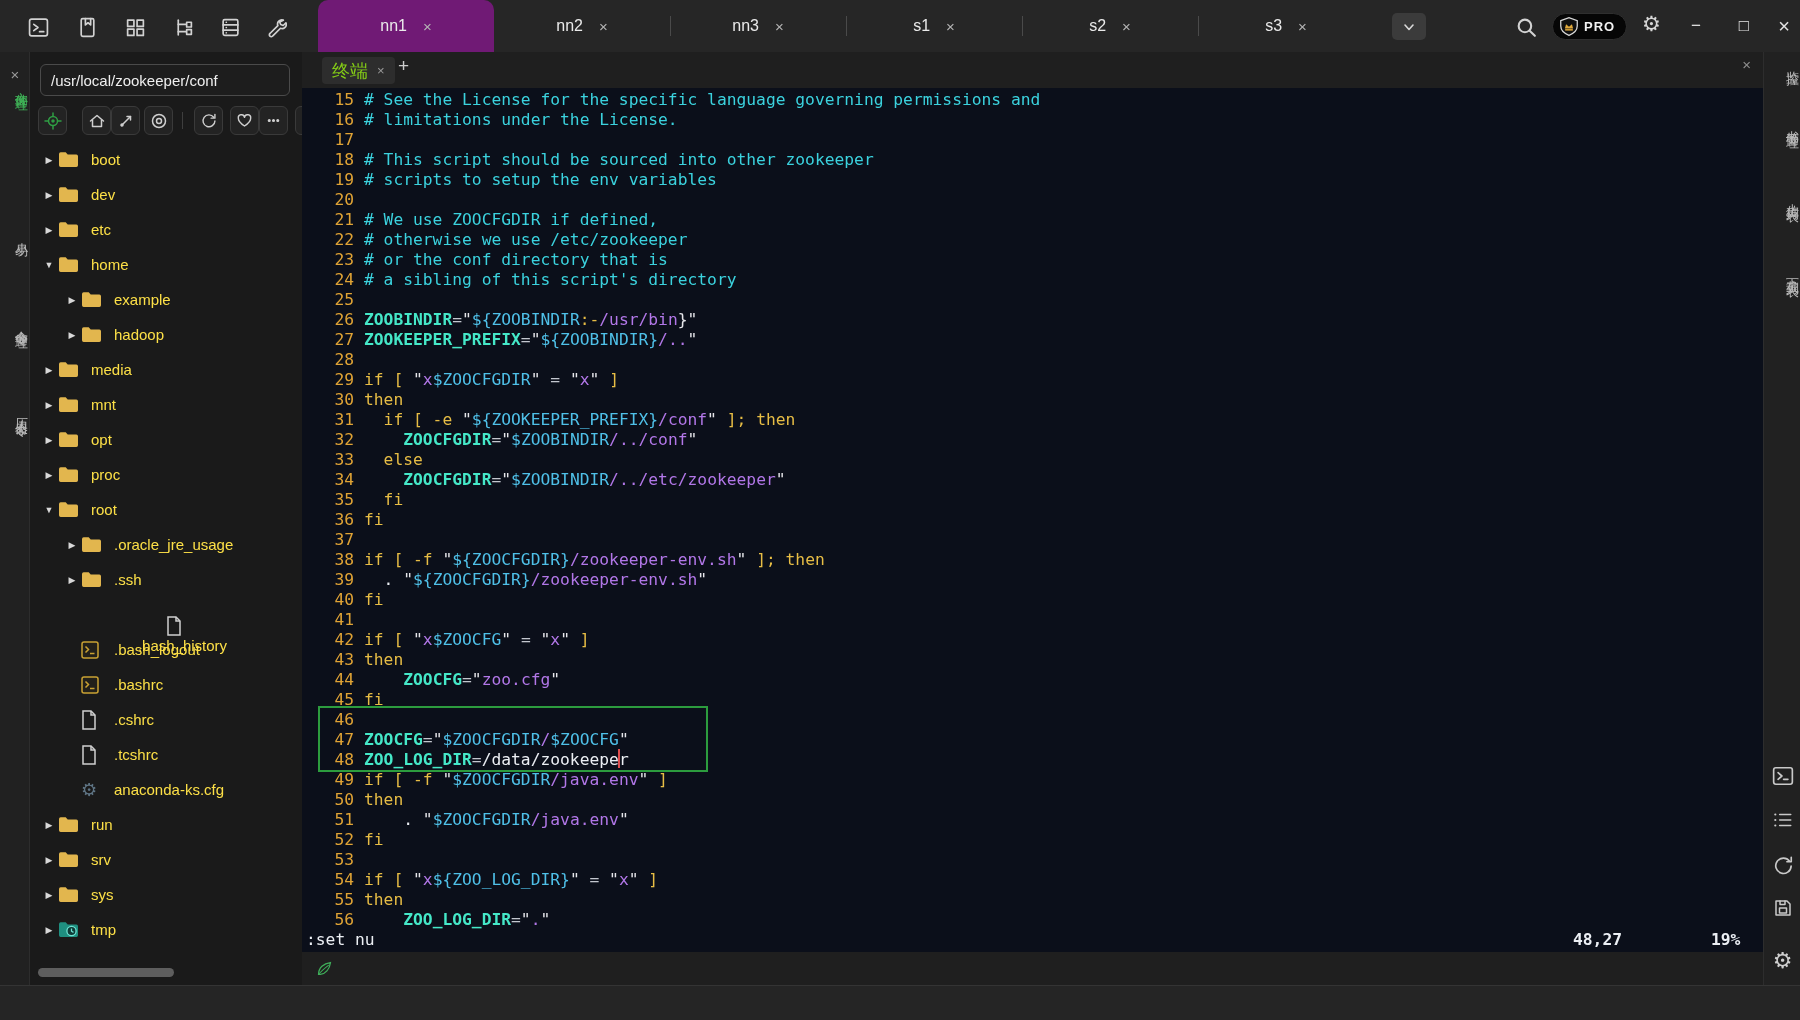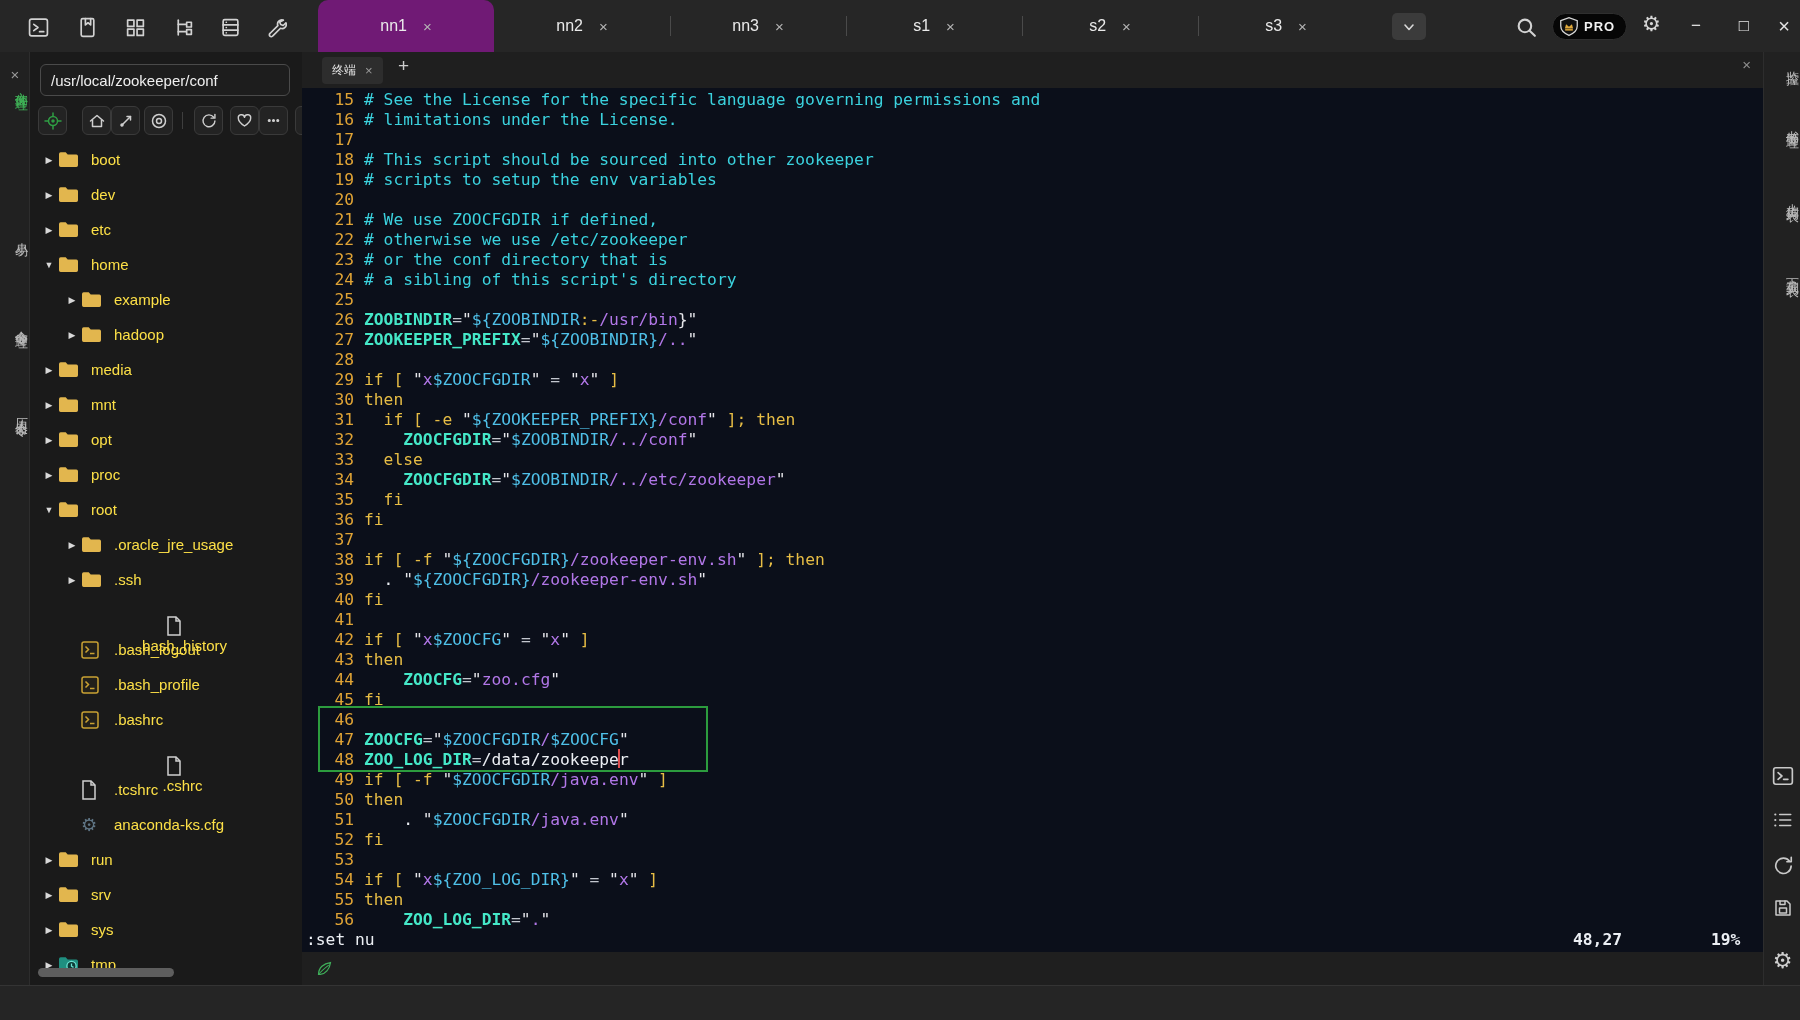--- a/index.html
+++ b/index.html
@@ -50,21 +50,21 @@
   .trow .arrow { width:18px; text-align:center; font-size:9px; color:#d8d8d8; flex:0 0 18px; }
   .trow .ticon { width:22px; flex:0 0 22px; display:flex; align-items:center; margin-right:11px; }
   .trow .tname { color:#fde047; font-size:15px; white-space:nowrap; }
   .gear-glyph { font-size:18px; color:#5f7585; font-family:"DejaVu Sans", sans-serif; }
   #fp-scrollbar { position:absolute; left:8px; top:916px; width:136px; height:9px; background:#5e5e5e; border-radius:5px; cursor:pointer; }
 
   
   #terminal-panel { position:absolute; left:302px; top:52px; width:1461px; height:933px; background:#1f1f1f; }
   #term-tabrow { position:absolute; left:0; top:0; width:100%; height:36px; }
   #term-tab { position:absolute; left:20px; top:5px; height:27px; background:#2d2d2d; border-radius:4px; display:flex; align-items:center; padding:0 10px; gap:9px; cursor:pointer; }
-  #term-tab .ttl { color:#e5e5e5; font-size:12px; }
+  #term-tab .ttl { color:#84cc16; font-size:18px; }
   #term-tab .tcl { color:#9a9a9a; font-size:13px; }
   #term-newtab { position:absolute; left:96px; top:3px; color:#cccccc; font-size:19px; cursor:pointer; }
   #term-close { position:absolute; right:12px; top:4px; color:#8f8f8f; font-size:15px; cursor:pointer; }
 
   #screen { position:absolute; left:0; top:36px; width:1461px; height:864px; background:#0b0f1a;
     font-family:"DejaVu Sans Mono", monospace; font-size:16.3px; }
   #code-lines { position:absolute; left:0; top:2px; }
   .cline { height:20px; line-height:20px; white-space:pre; }
   .ln { display:inline-block; width:52px; margin-right:10px; text-align:right; color:#dfa335; }
   .cm { color:#3bd2de; }
@@ -394,34 +394,23 @@
         </div>
         <div class="trow" style="padding-left: 33px;">
           <span class="arrow"></span>
           <span class="ticon">
             <svg width="18" height="18" viewBox="0 0 18 18">
               <rect x="1" y="1" width="16" height="16" rx="2" fill="#22201a" stroke="#c9a133" stroke-width="1.5"></rect>
               <path d="M4.5 5.5l3 3-3 3" fill="none" stroke="#c9a133" stroke-width="1.5"></path>
               <line x1="9" y1="12.5" x2="13.5" y2="12.5" stroke="#c9a133" stroke-width="1.5"></line>
             </svg>
           </span>
-          <span class="tname">.bash_profile</span>
-        </div>
-        <div class="trow" style="padding-left: 33px;">
-          <span class="arrow"></span>
-          <span class="ticon">
-            <svg width="18" height="18" viewBox="0 0 18 18">
-              <rect x="1" y="1" width="16" height="16" rx="2" fill="#22201a" stroke="#c9a133" stroke-width="1.5"></rect>
-              <path d="M4.5 5.5l3 3-3 3" fill="none" stroke="#c9a133" stroke-width="1.5"></path>
-              <line x1="9" y1="12.5" x2="13.5" y2="12.5" stroke="#c9a133" stroke-width="1.5"></line>
-            </svg>
-          </span>
           <span class="tname">.bashrc</span>
         </div>
-        <div class="trow" style="padding-left: 33px; flex-direction: column;">
+        <div class="trow" style="padding-left: 33px;">
           <span class="arrow"></span>
           <span class="ticon">
             <svg width="16" height="20" viewBox="0 0 16 20">
               <path d="M2 1h8l4 4v14H2z" fill="none" stroke="#cfcfcf" stroke-width="1.5"></path>
               <path d="M10 1v4h4" fill="none" stroke="#cfcfcf" stroke-width="1.5"></path>
             </svg>
           </span>
           <span class="tname">.cshrc</span>
         </div>
         <div class="trow" style="padding-left: 33px;">

